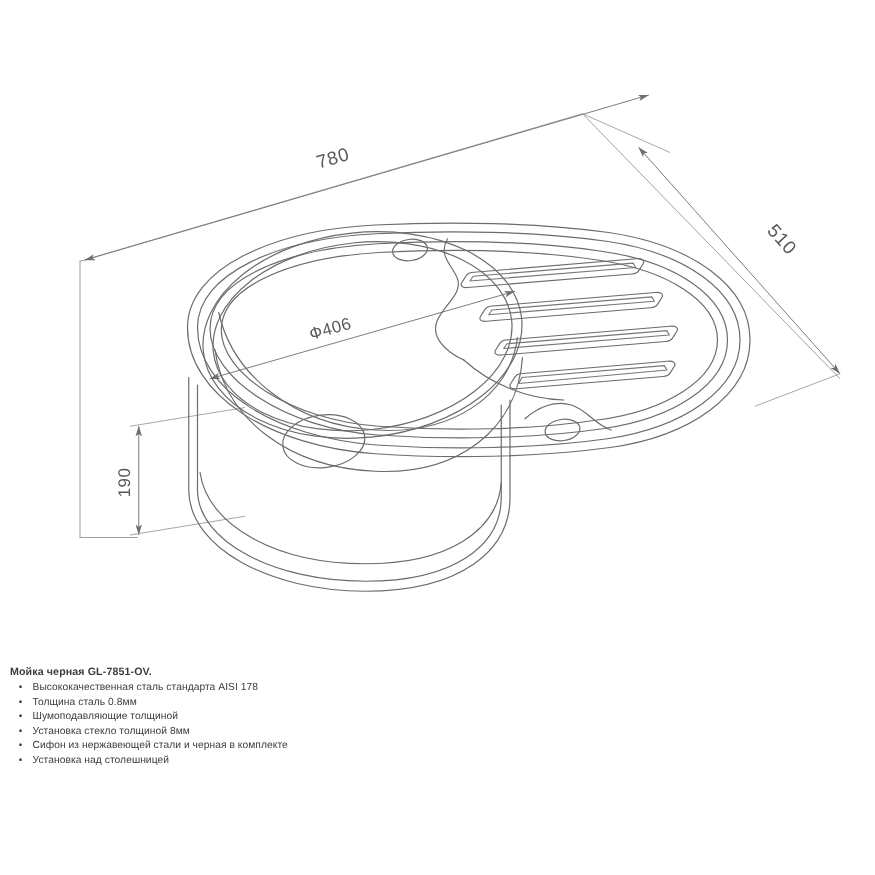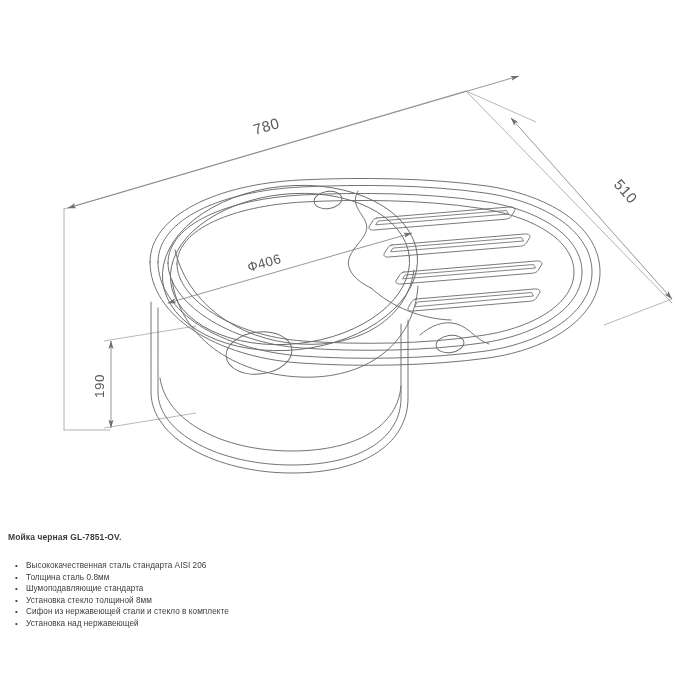--- a/index.html
+++ b/index.html
@@ -33,21 +33,21 @@
     left: 8px;
     top: 531px;
     width: 420px;
   }
   .spec-title {
     font-size: 8.5px;
     line-height: 12px;
     color: #3c3c3c;
     letter-spacing: 0.1px;
     font-weight: 600;
-    margin: 0 0 17px 0;
+    margin: 0 0 1px 0;
     white-space: nowrap;
   }
   .spec-list {
     list-style: none;
     margin: 0;
     padding: 0;
   }
   .spec-list li {
     position: relative;
     font-size: 8.2px;
@@ -217,38 +217,38 @@
       <ellipse cx="328" cy="200" rx="14" ry="8.5" transform="rotate(-8 328 200)"></ellipse>
       <ellipse cx="450" cy="344" rx="14" ry="8.5" transform="rotate(-8 450 344)"></ellipse>
     </g>
   </svg>
 
   <div class="spec-block">
     <p class="spec-title">Мойка черная GL-7851-OV.</p>
     <ul class="spec-list">
       <li>
         <span class="bullet">•</span>
-        <span>Высококачественная сталь стандарта AISI 206</span>
+        <span>Высококачественная сталь стандарта AISI 178</span>
       </li>
       <li>
         <span class="bullet">•</span>
         <span>Толщина сталь 0.8мм</span>
       </li>
       <li>
         <span class="bullet">•</span>
-        <span>Шумоподавляющие стандарта</span>
+        <span>Шумоподавляющие толщиной</span>
       </li>
       <li>
         <span class="bullet">•</span>
         <span>Установка стекло толщиной 8мм</span>
       </li>
       <li>
         <span class="bullet">•</span>
-        <span>Сифон из нержавеющей стали и стекло в комплекте</span>
-      </li>
-      <li>
-        <span class="bullet">•</span>
-        <span>Установка над нержавеющей</span>
+        <span>Сифон из нержавеющей стали и черная в комплекте</span>
+      </li>
+      <li>
+        <span class="bullet">•</span>
+        <span>Установка над столешницей</span>
       </li>
     </ul>
   </div>
 
 </div>
 
 </body></html>

